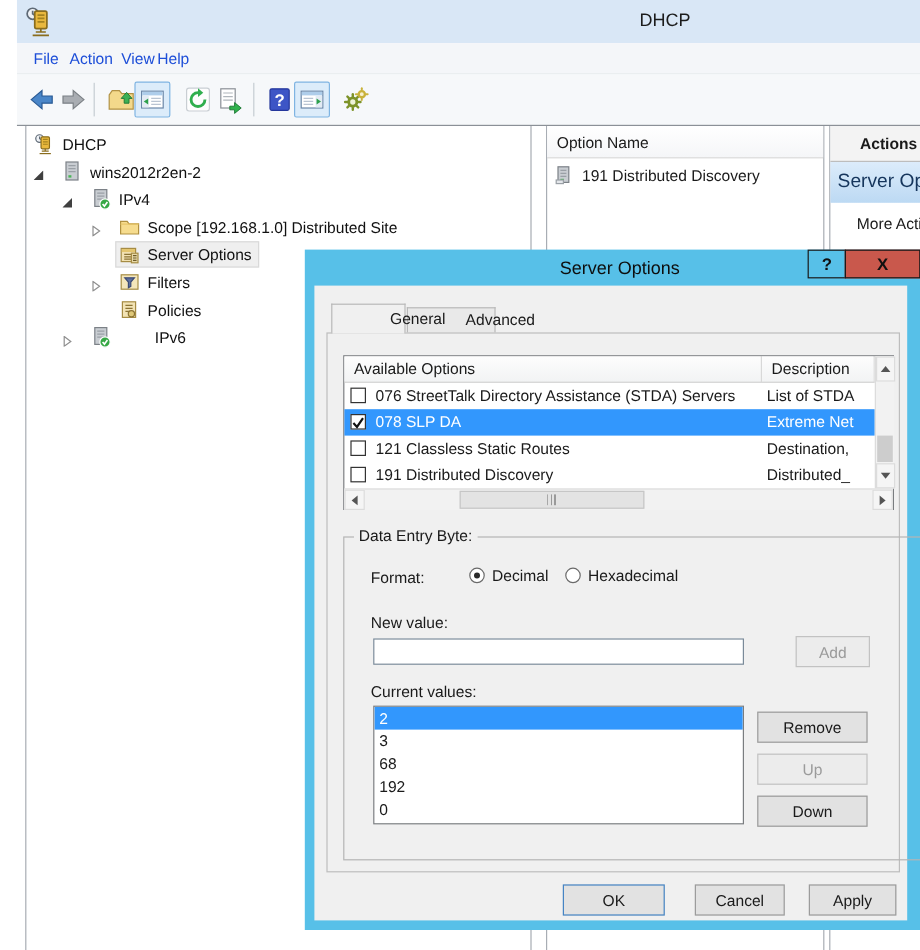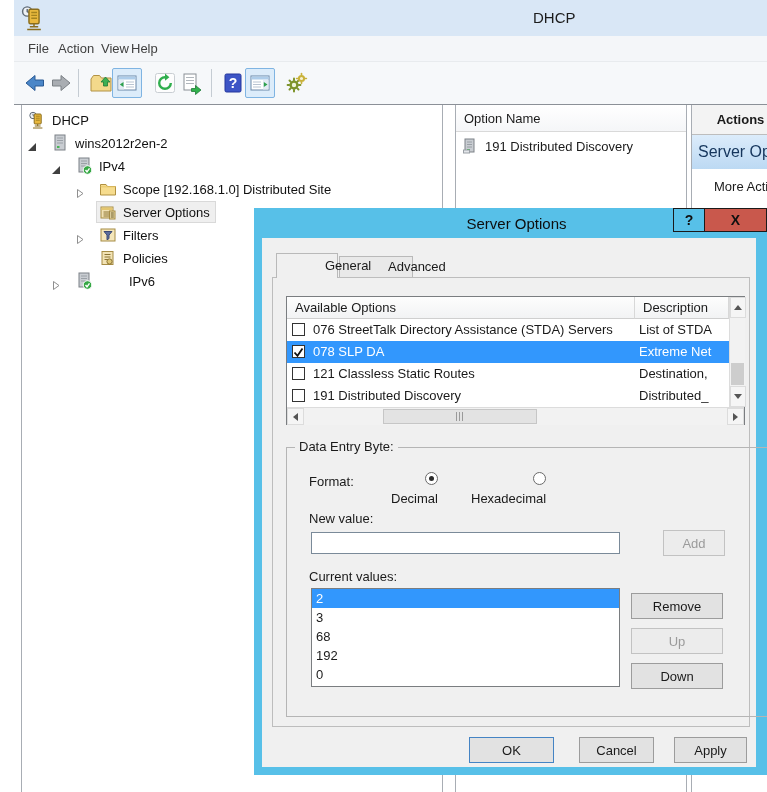--- a/index.html
+++ b/index.html
@@ -5,21 +5,21 @@
   html,body{margin:0;padding:0;background:#fff;}
   *{box-sizing:border-box;}
   .screen{position:relative;width:767px;height:792px;overflow:hidden;
     font-family:"Liberation Sans",sans-serif;color:#1a1a1a;background:#fff;margin-left:14px;}
 
   
   .titlebar{position:absolute;left:0;top:0;width:767px;height:36px;background:#d9e7f6;}
   .app-icon{position:absolute;left:6px;top:4px;width:26px;height:28px;}
   .window-title{position:absolute;left:519px;top:9px;font-size:15px;color:#1c1c1c;}
   .menubar{position:absolute;left:0;top:36px;width:767px;height:26px;background:#f4f6f9;border-bottom:1px solid #e8ebee;}
-  .menu-item{position:absolute;top:5px;font-size:13px;color:#404040;cursor:default;}
+  .menu-item{position:absolute;top:5px;font-size:13px;color:#1d4ed8;cursor:default;}
   .menu-item:nth-of-type(1){left:14px}.menu-item:nth-of-type(2){left:44px}
   .menu-item:nth-of-type(3){left:87px}.menu-item:nth-of-type(4){left:117px}
   .toolbar{position:absolute;left:0;top:62px;width:767px;height:42px;background:#f6f8fa;}
   .tb{position:absolute;top:8px;width:26px;height:26px;display:flex;align-items:center;justify-content:center;}
   .tb-toggle{width:30px;height:30px;top:6px;border:1px solid #7fb4e2;background:#dcecfa;border-radius:2px;}
   .tb-sep{position:absolute;top:7px;width:1px;height:28px;background:#c5ccd3;}
   .panes-line{position:absolute;left:0;top:104px;width:767px;height:1px;background:#8b9097;}
 
   
   .tree-pane{position:absolute;left:7px;top:105px;width:422px;height:687px;background:#fff;
@@ -87,21 +87,21 @@
   .tri{width:0;height:0;}
   .tri.up{border-left:4px solid transparent;border-right:4px solid transparent;border-bottom:5px solid #555;}
   .tri.dn{border-left:4px solid transparent;border-right:4px solid transparent;border-top:5px solid #555;}
   .tri.lf{border-top:4px solid transparent;border-bottom:4px solid transparent;border-right:5px solid #555;}
   .tri.rt{border-top:4px solid transparent;border-bottom:4px solid transparent;border-left:5px solid #555;}
 
   
   .groupbox{position:absolute;left:24px;top:209px;width:528px;height:270px;border:1px solid #b5b5b5;z-index:4;}
   .group-legend{position:absolute;left:8px;top:-9px;background:#f0f0f0;padding:0 4px;font-size:13px;}
   .g-label{position:absolute;font-size:13px;color:#1a1a1a;}
-  .radio-wrap{position:absolute;display:flex;align-items:flex-end;gap:6px;flex-direction:column;}
+  .radio-wrap{position:absolute;display:flex;align-items:center;gap:6px;}
   .radio{width:13px;height:13px;border:1px solid #6a6a6a;border-radius:50%;background:#fff;position:relative;}
   .radio.on::after{content:"";position:absolute;left:3px;top:3px;width:5px;height:5px;border-radius:50%;background:#2b2b2b;}
   .text-input{position:absolute;left:24px;top:84px;width:309px;height:22px;border:1px solid #7a8a99;background:#fff;
     font-family:"Liberation Sans",sans-serif;font-size:13px;padding:0 4px;outline:none;}
   .btn{position:absolute;height:26px;background:#e2e2e2;border:1px solid #9c9c9c;font-size:13px;
     display:flex;align-items:center;justify-content:center;font-family:"Liberation Sans",sans-serif;cursor:default;}
   .btn.disabled{color:#9b9b9b;background:#ececec;border-color:#c2c2c2;}
   .btn.default{border-color:#4584c4;}
   .listbox{position:absolute;left:24px;top:140px;width:309px;height:99px;background:#fff;border:1px solid #7a7d80;overflow:hidden;}
   .val-item{height:19px;line-height:19px;padding-left:4px;font-size:13px;}

